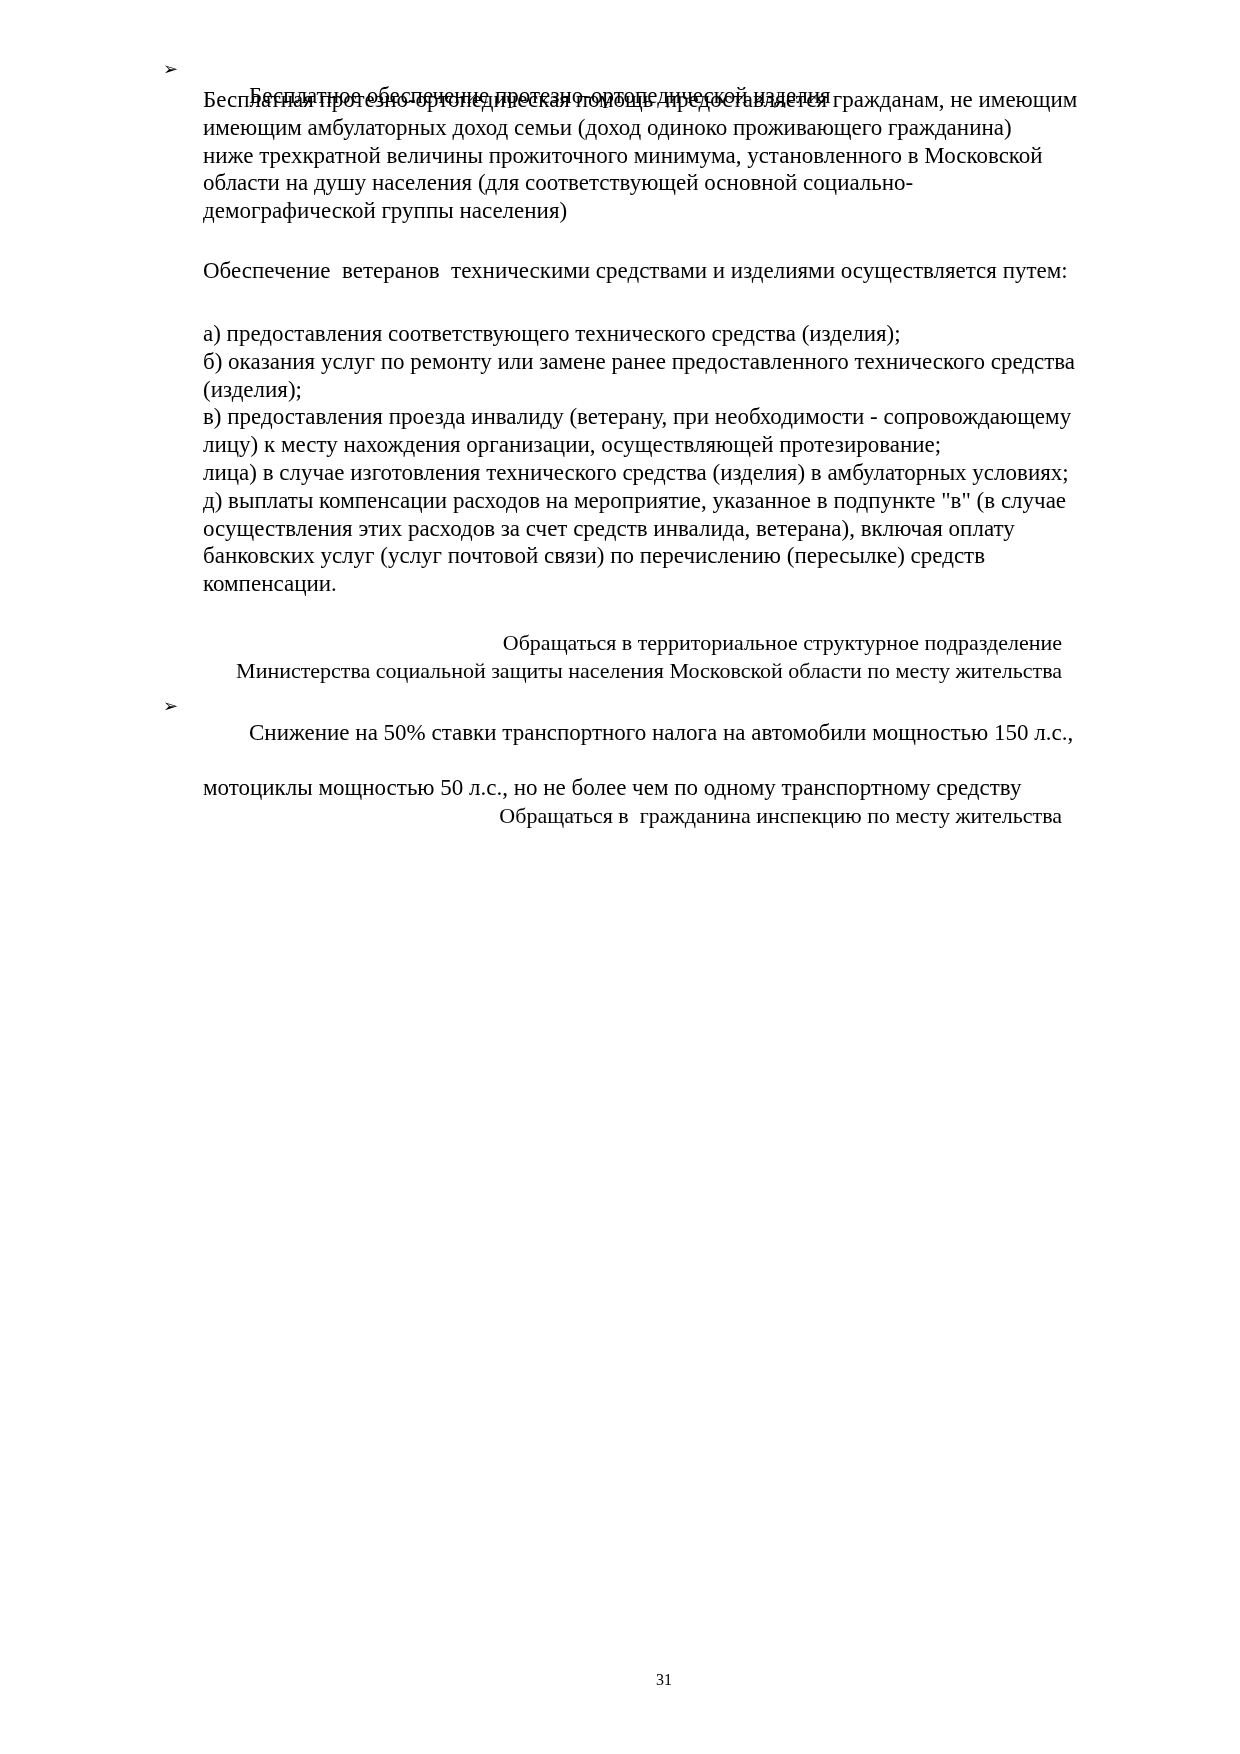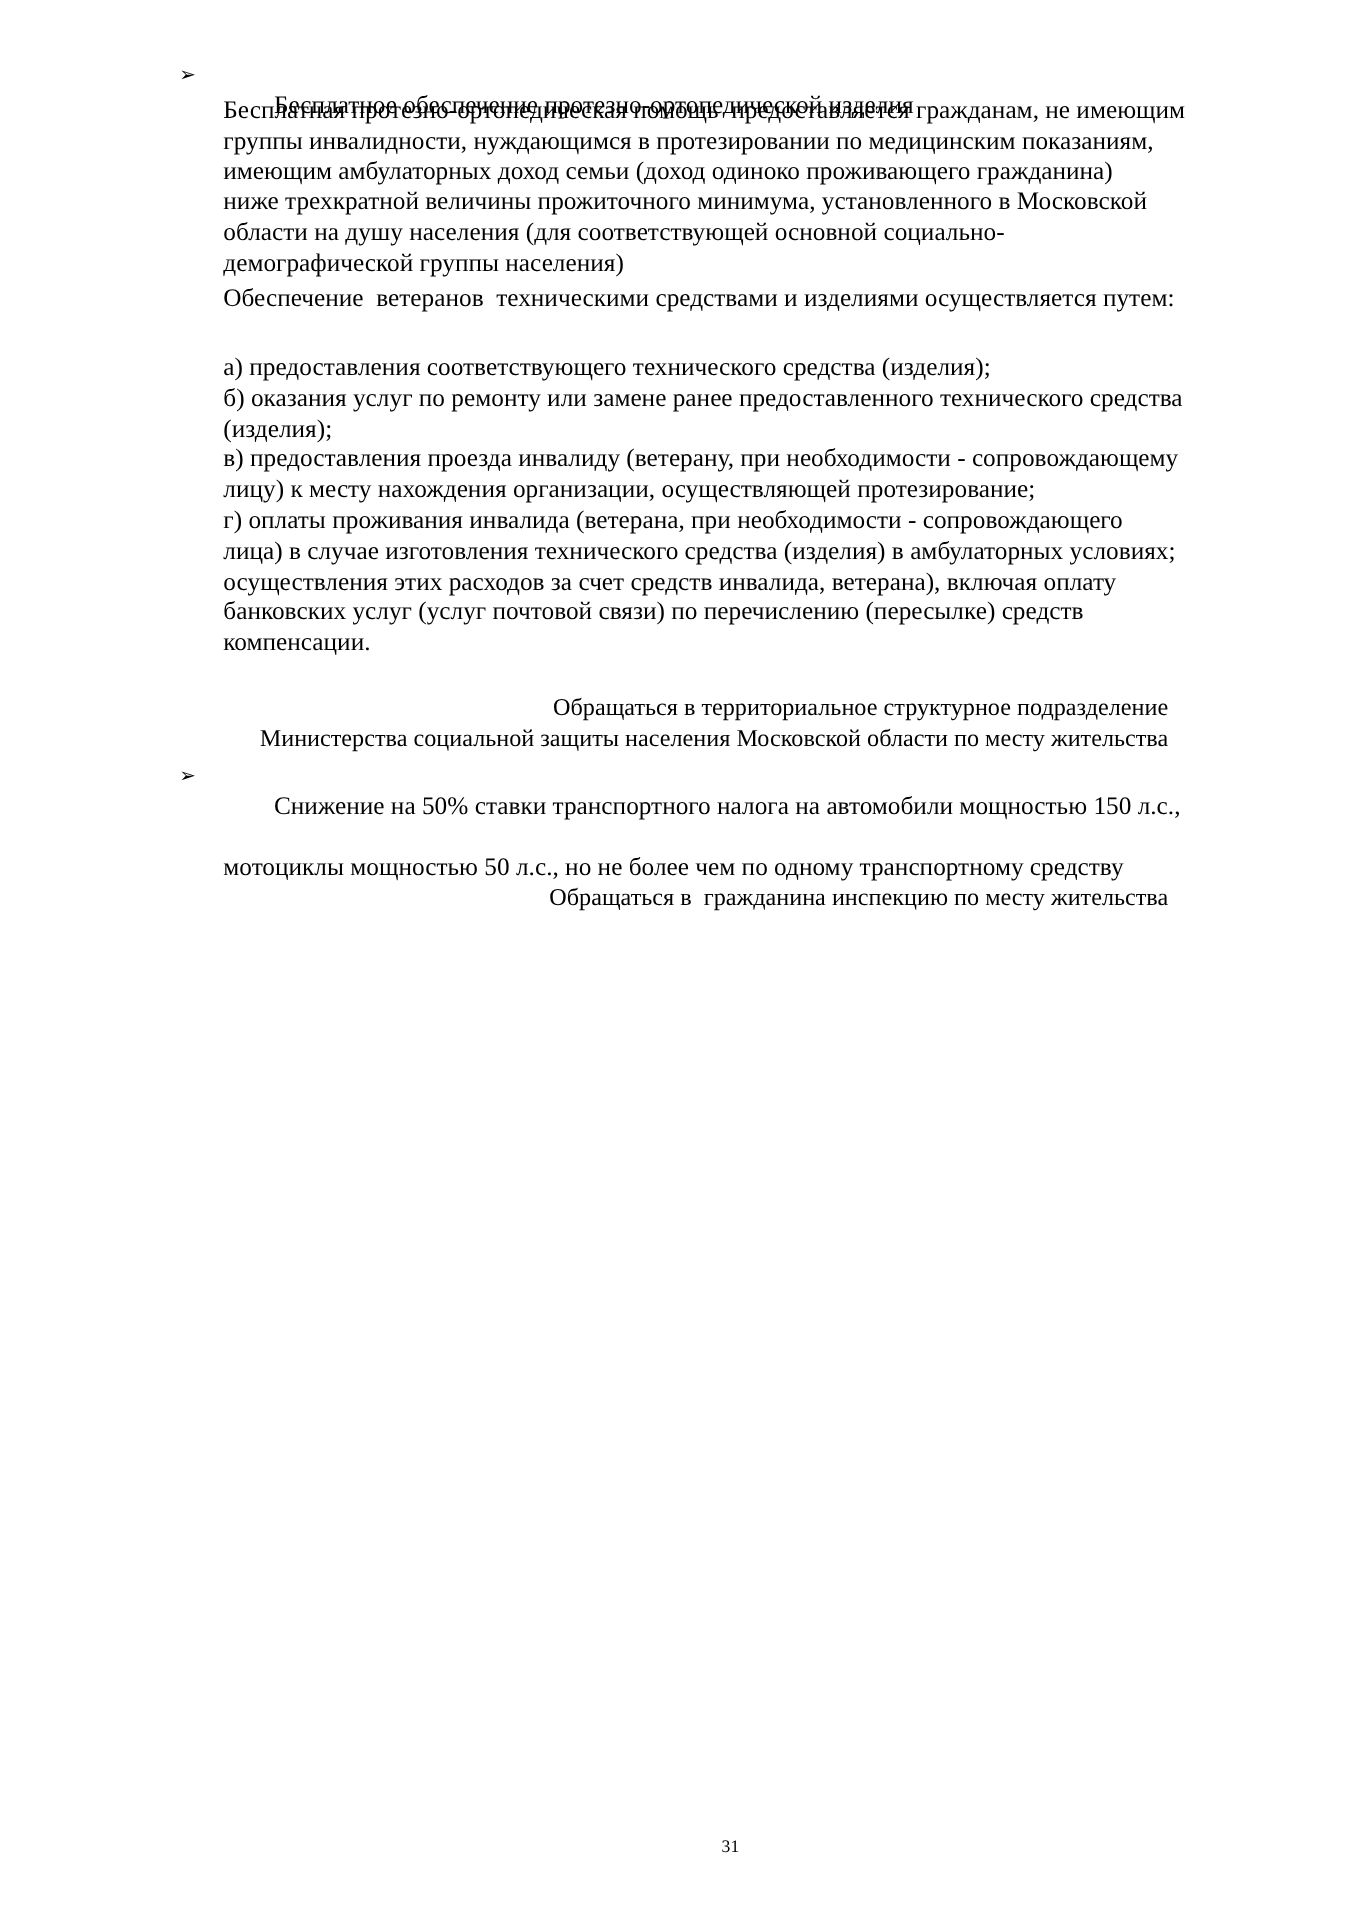--- a/index.html
+++ b/index.html
@@ -70,39 +70,38 @@
   <div class="content">
 
     <div class="block" style="top:54px">
       <div class="line">
         <span class="bullet">➢</span><span class="b">Бесплатное обеспечение</span><span> протезно-ортопедической изделия</span>
       </div>
     </div>
 
     <div class="block" style="top:86px">
       <div class="line">Бесплатная протезно-ортопедическая помощь  предоставляется гражданам, не имеющим</div>
-      <div class="line">группы инвалидности, нуждающимся в протезировании по медицинским показаниям,</div>
       <div class="line">имеющим амбулаторных доход семьи (доход одиноко проживающего гражданина)</div>
       <div class="line">ниже трехкратной величины прожиточного минимума, установленного в Московской</div>
       <div class="line">области на душу населения (для соответствующей основной социально-</div>
       <div class="line">демографической группы населения)</div>
     </div>
 
     <div class="block" style="top:257px">
       <div class="line">Обеспечение  ветеранов  техническими средствами и изделиями осуществляется путем:</div>
     </div>
 
     <div class="block" style="top:320px">
       <div class="line">а) предоставления соответствующего технического средства (изделия);</div>
       <div class="line">б) оказания услуг по ремонту или замене ранее предоставленного технического средства</div>
       <div class="line">(изделия);</div>
       <div class="line">в) предоставления проезда инвалиду (ветерану, при необходимости - сопровождающему</div>
       <div class="line">лицу) к месту нахождения организации, осуществляющей протезирование;</div>
-      <div class="line">г) оплаты проживания инвалида (ветерана, при необходимости - сопровождающего</div>
       <div class="line">лица) в случае изготовления технического средства (изделия) в амбулаторных условиях;</div>
+      <div class="line">д) выплаты компенсации расходов на мероприятие, указанное в подпункте "в" (в случае</div>
       <div class="line">осуществления этих расходов за счет средств инвалида, ветерана), включая оплату</div>
       <div class="line">банковских услуг (услуг почтовой связи) по перечислению (пересылке) средств</div>
       <div class="line">компенсации.</div>
     </div>
 
     <div class="block" style="top:629px">
       <div class="note-line">Обращаться в территориальное структурное подразделение</div>
       <div class="note-line">Министерства социальной защиты населения Московской области по месту жительства</div>
     </div>
 

